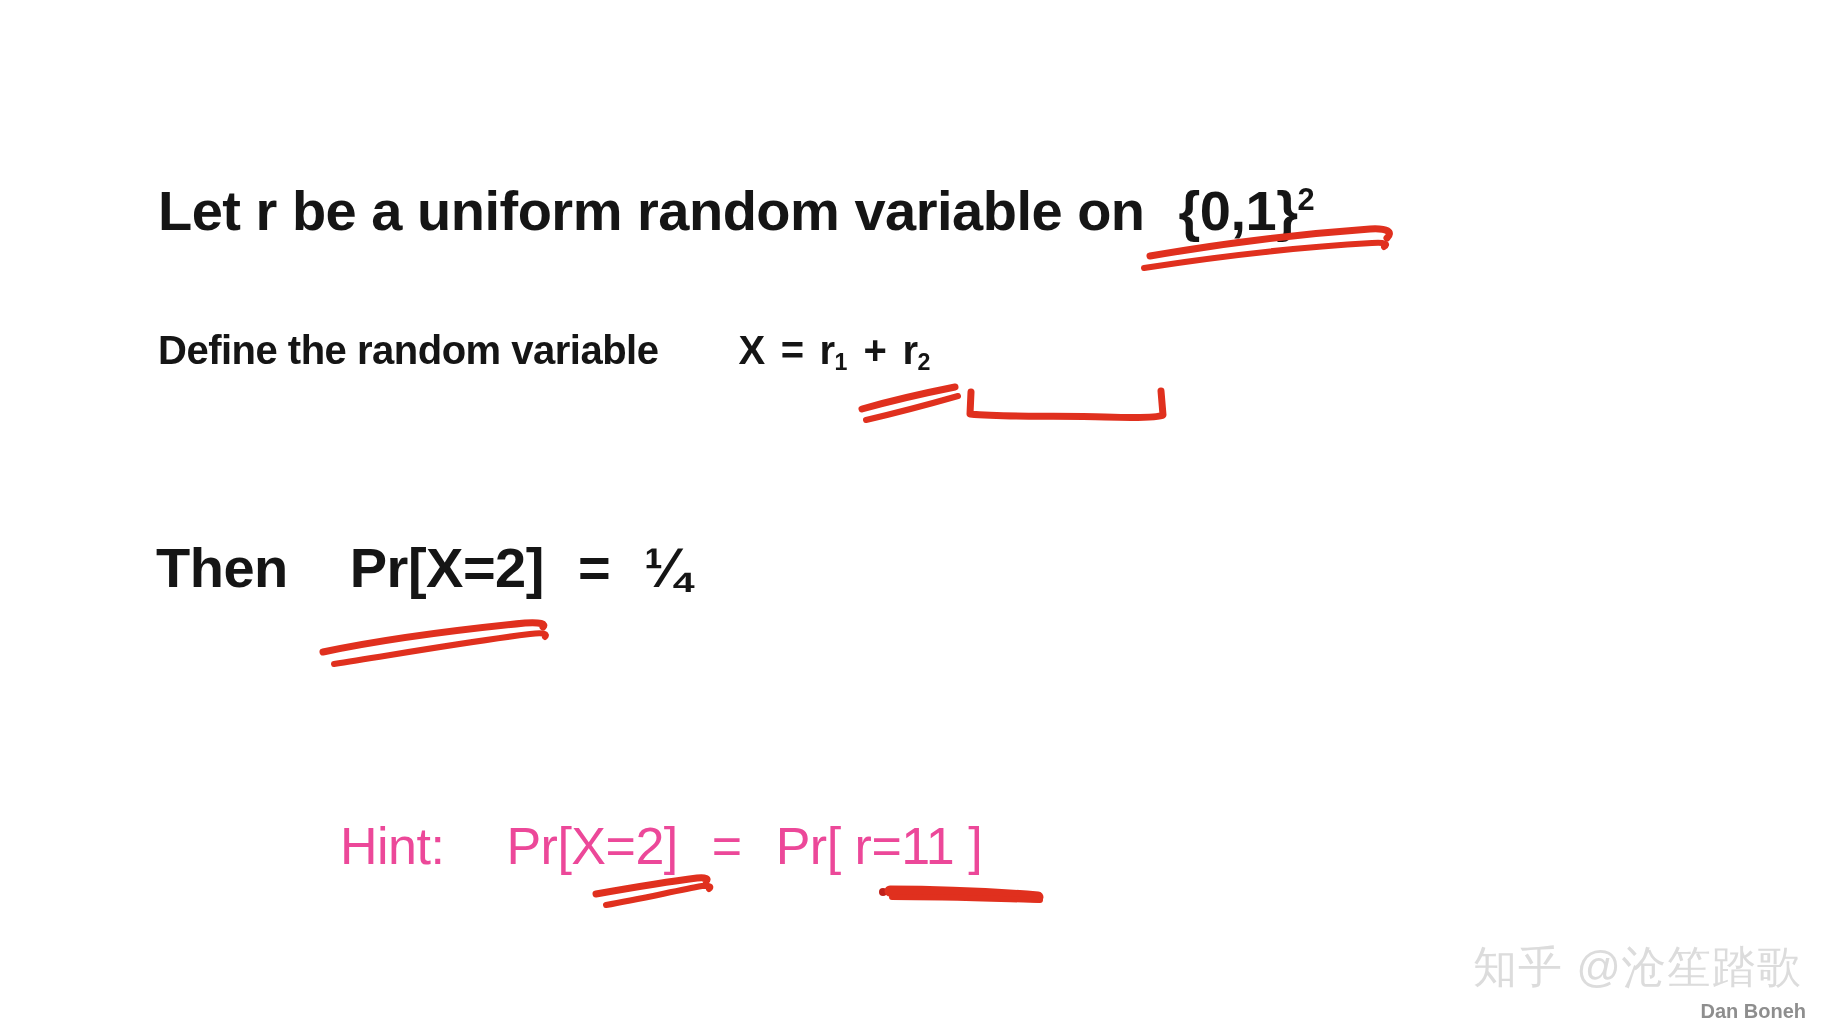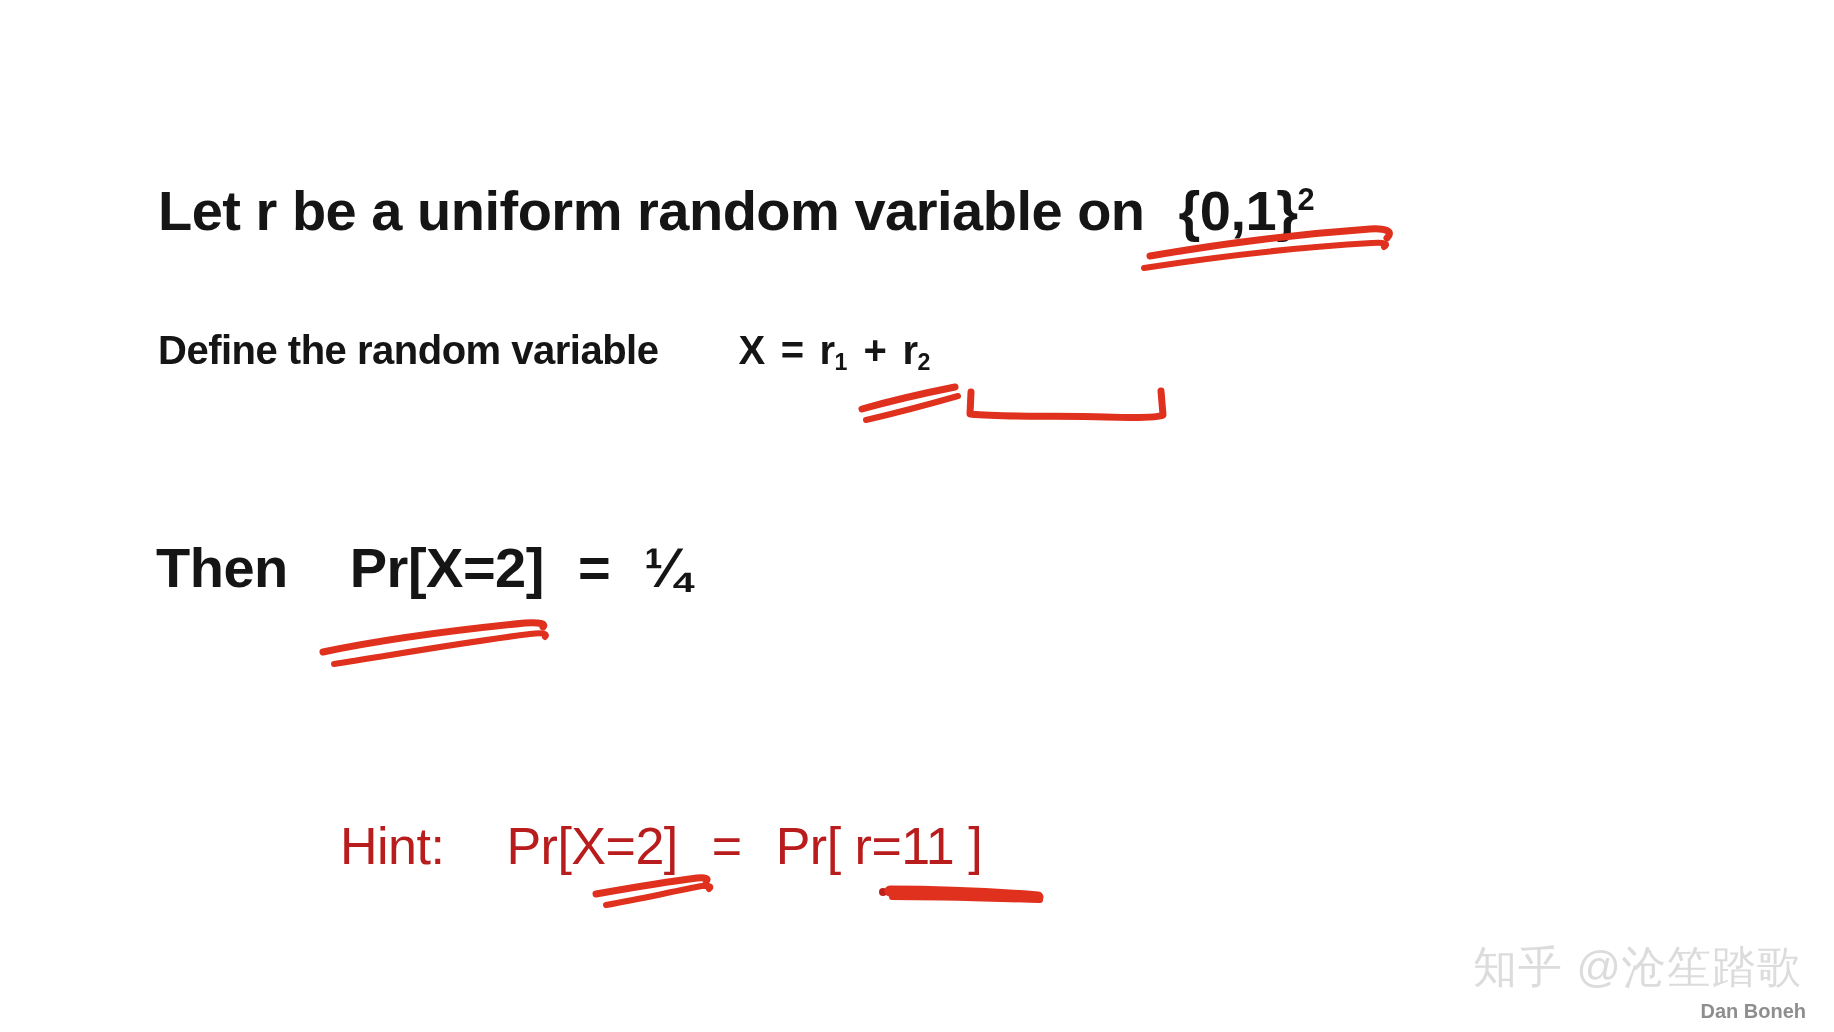--- a/index.html
+++ b/index.html
@@ -52,21 +52,21 @@
   }
   .l3 {
     left: 156px;
     top: 540px;
     font-size: 56px;
   }
   .l4 {
     left: 340px;
     top: 820px;
     font-size: 52px;
-    color: #b91c1c;
+    color: #ec4899;
     font-weight: 500;
   }
 
   .sp-sm { display: inline-block; width: 16px; }
   .sp-md { display: inline-block; width: 34px; }
   .sp-lg { display: inline-block; width: 62px; }
   .sp-xl { display: inline-block; width: 80px; }
 
   sup {
     font-size: 0.55em;

